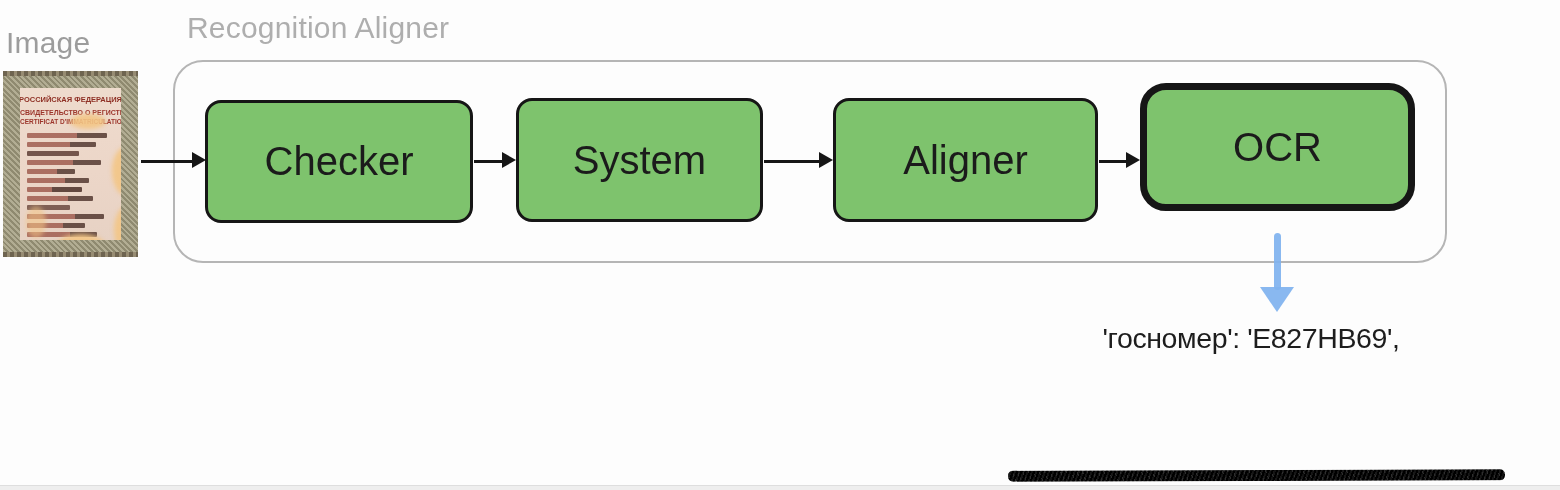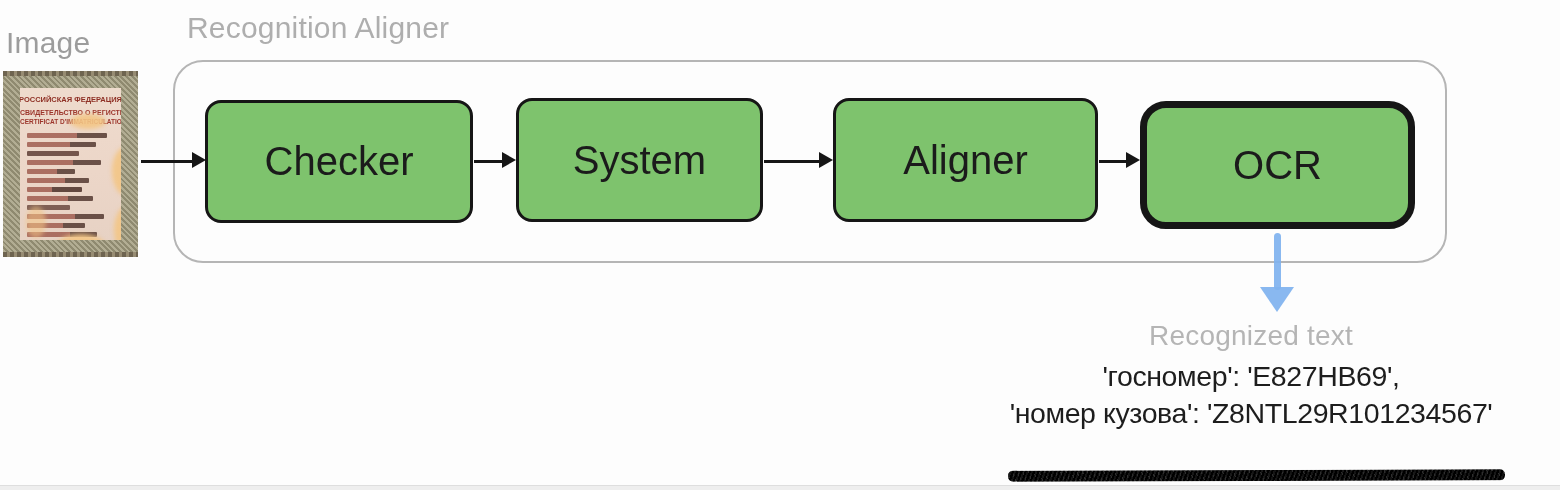--- a/index.html
+++ b/index.html
@@ -22,21 +22,21 @@
   
   .stage{
     position:absolute;box-sizing:border-box;
     background:#7ec36d;border:3px solid #161616;border-radius:16px;
     display:flex;align-items:center;justify-content:center;
     font-size:40px;color:#1b1b1b;
   }
   #stage-checker{left:205px;top:100px;width:268px;height:123px;}
   #stage-aligner{left:516px;top:98px;width:247px;height:124px;}
   #stage-detector{left:833px;top:98px;width:265px;height:124px;}
-  #stage-ocr{left:1140px;top:101px;width:275px;height:128px;border-width:7px;border-radius:26px;}
+  #stage-ocr{left:1140px;top:83px;width:275px;height:128px;border-width:7px;border-radius:26px;}
 
   
   .hline{position:absolute;top:160px;height:3px;background:#161616;}
   .ahead{position:absolute;top:152px;width:0;height:0;
     border-top:8px solid transparent;border-bottom:8px solid transparent;
     border-left:14px solid #161616;}
   #arrow1-line{left:141px;width:53px;} #arrow1-head{left:192px;}
   #arrow2-line{left:474px;width:31px;} #arrow2-head{left:502px;}
   #arrow3-line{left:764px;width:57px;} #arrow3-head{left:819px;}
   #arrow4-line{left:1099px;width:29px;} #arrow4-head{left:1126px;}
@@ -182,19 +182,17 @@
 <div class="ahead" id="arrow2-head"></div>
 <div class="hline" id="arrow3-line"></div>
 <div class="ahead" id="arrow3-head"></div>
 <div class="hline" id="arrow4-line"></div>
 <div class="ahead" id="arrow4-head"></div>
 
 <div id="blue-arrow-shaft"></div>
 <div id="blue-arrow-head"></div>
 
 <div id="output-block">
-  <div id="output-caption">Recognized text</div>
   <div class="output-line">'госномер': 'E827HB69',</div>
-  <div class="output-line">'номер кузова': 'Z8NTL29R101234567'</div>
 </div>
 <div id="scribble"></div>
 
 <div id="bottom-bar"></div>
 
 </body></html>

